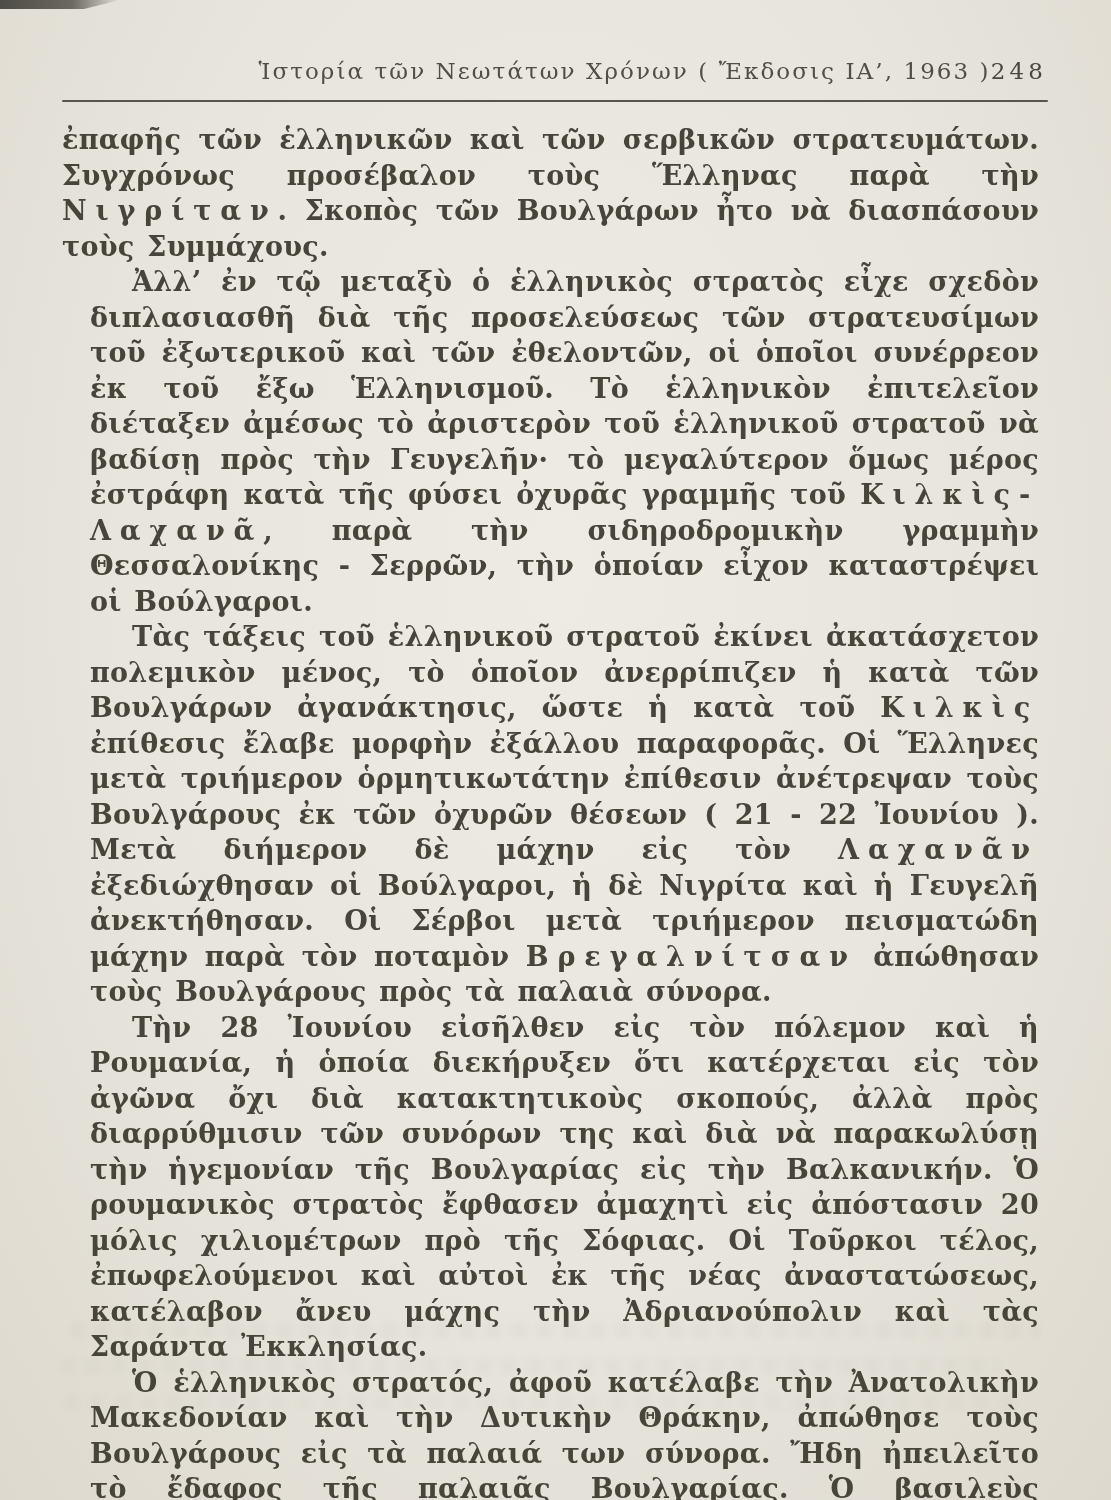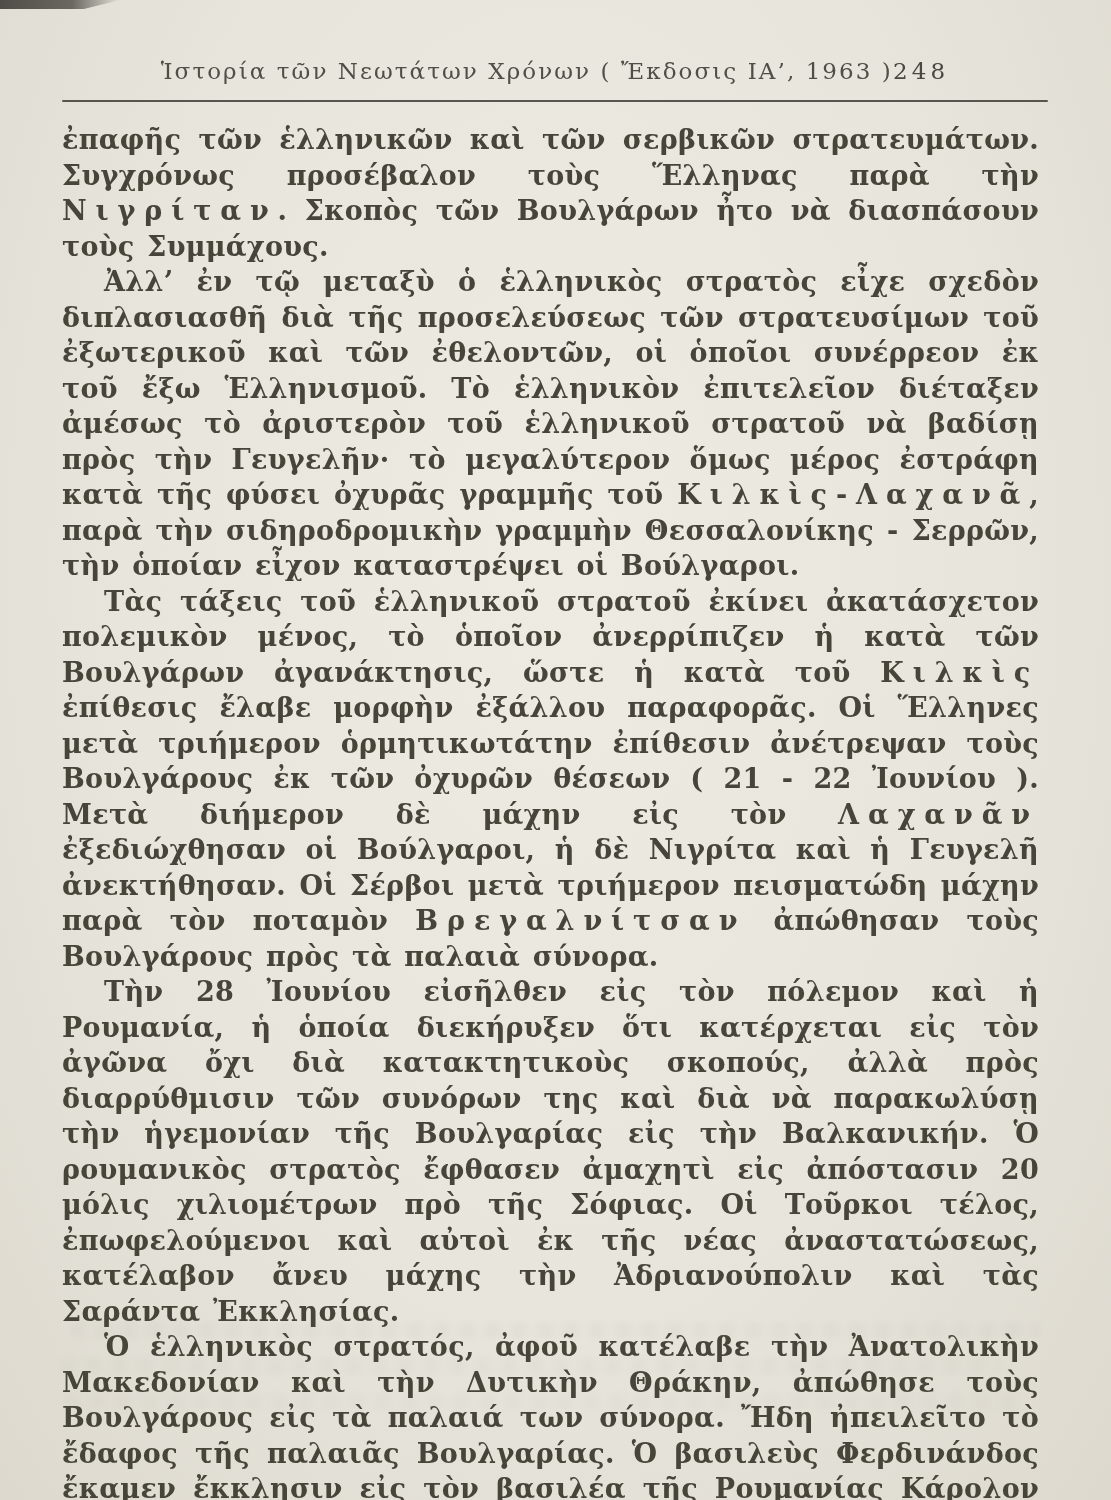--- a/index.html
+++ b/index.html
@@ -29,21 +29,21 @@
     background: linear-gradient(to right, #35332e 0%, #55534c 60%, rgba(85,83,76,0) 100%);
     clip-path: polygon(0 0, 100% 0, 70% 100%, 0 100%);
     opacity: .85;
   }
   .page-header {
     position: absolute;
     left: 63px;
     right: 64px;
     top: 58px;
     display: flex;
-    justify-content: center;
+    justify-content: flex-end;
     align-items: baseline;
     font-size: 23px;
     letter-spacing: 0.09em;
     color: #504e47;
   }
   .page-number {
     letter-spacing: 0.18em;
     color: #4a4841;
   }
   .header-rule {
@@ -66,20 +66,21 @@
     word-spacing: 3px;
     text-align: justify;
     color: #474439;
     font-weight: bold;
   }
   .para {
     margin: 0;
   }
   .para.indent {
     text-indent: 42px;
+    margin-left: 28px;
   }
   .spaced {
     letter-spacing: 0.33em;
   }
   
   .ghost-line {
     position: absolute;
     left: 70px;
     right: 70px;
     height: 16px;

